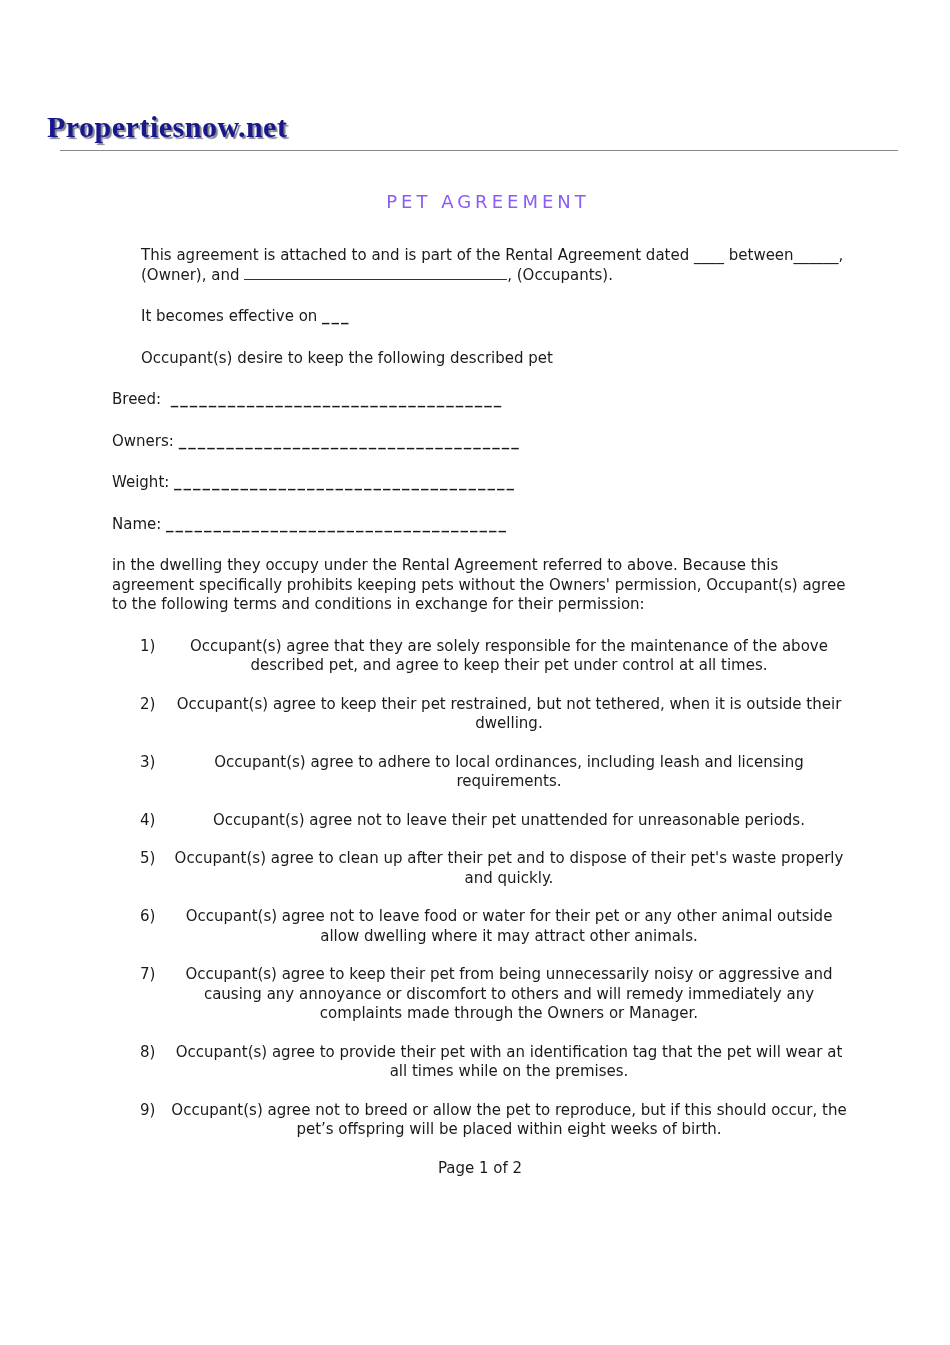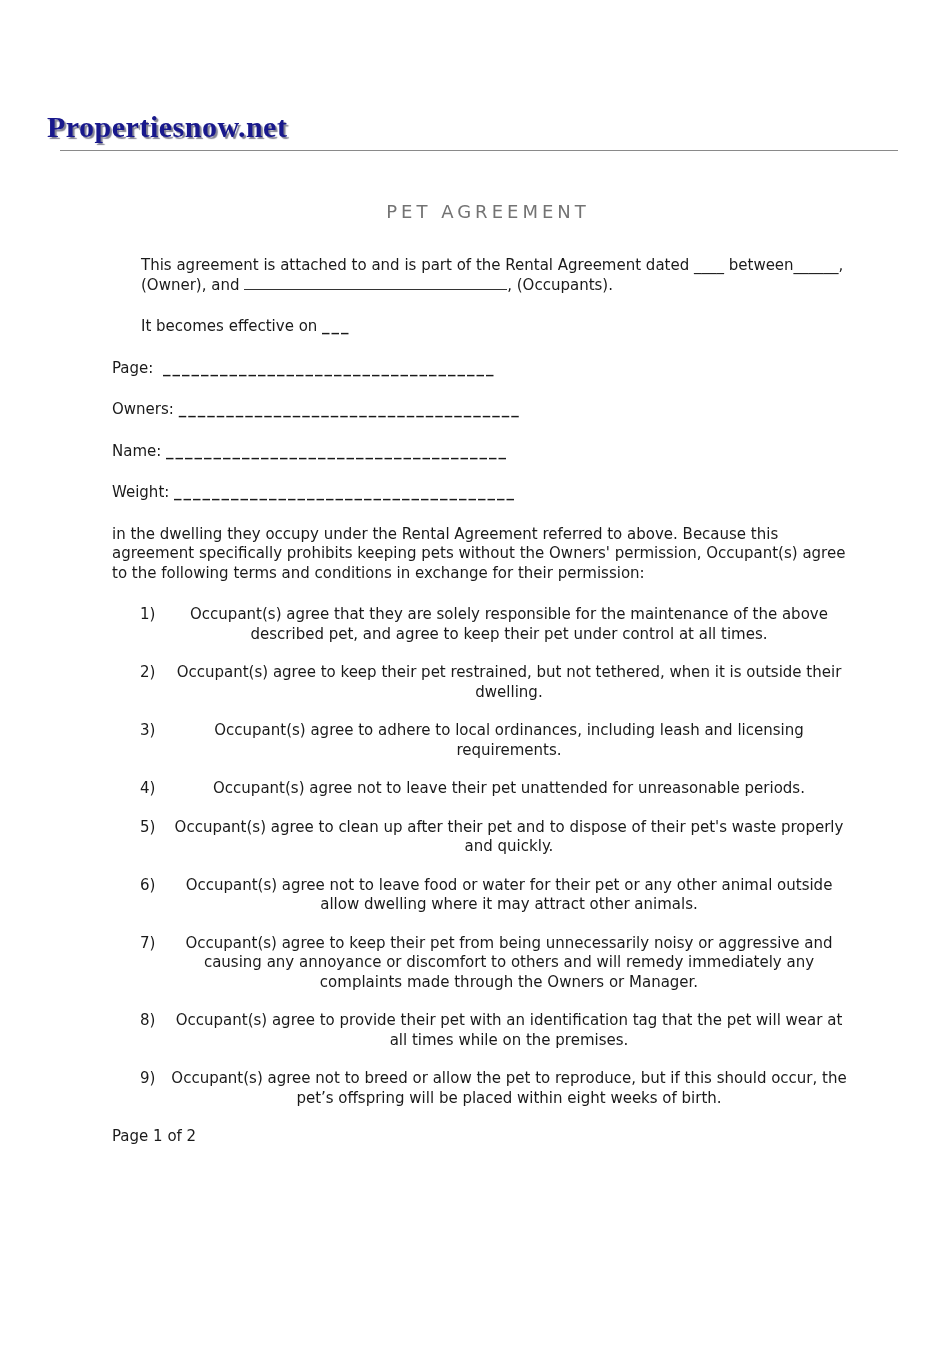--- a/index.html
+++ b/index.html
@@ -23,26 +23,26 @@
     letter-spacing: 0.5px;
     text-shadow: 2px 2px 1px rgba(30,30,60,0.55);
     display: inline-block;
   }
   .rule {
     margin: 6px 52px 0 60px;
     border-top: 1px solid #8a8a8a;
     height: 0;
   }
   .doc-title {
-    margin-top: 50px;
+    margin-top: 40px;
     text-align: center;
     font-size: 18px;
     font-weight: normal;
     letter-spacing: 4px;
-    color: #737373;
+    color: #8b5cf6;
     padding-left: 26px;
   }
   .content {
     margin: 34px 100px 0 112px;
     width: 736px;
     font-size: 15px;
     line-height: 1.3;
   }
   .para { margin-bottom: 22px; margin-left: 29px; }
   .blank-line {
@@ -62,21 +62,21 @@
   }
   .term-num {
     flex: 0 0 30px;
   }
   .term-text {
     flex: 1;
     text-align: center;
   }
   .footer {
     margin-top: 15px;
-    text-align: left;
+    text-align: center;
     font-size: 15px;
     color: #1a1a1a;
   }
 </style>
 </head>
 <body>
 
 <div class="page">
 
   <div class="logo">Propertiesnow.net</div>
@@ -86,29 +86,30 @@
   <div class="doc-title">PET AGREEMENT</div>
 
   <div class="content">
 
     <p class="para"><span>This agreement is attached to and is part of the Rental Agreement dated ____ between______, (Owner), and</span>
       <span class="blank-line"></span><span>, (Occupants).</span></p>
 
     <p class="para"><span>It becomes effective on</span>
       <span class="uscore">___</span></p>
 
+    <p class="para">Occupant(s) desire to keep the following described pet</p>
 
     <div>
-      <div class="field-row"><span>Page:</span>&nbsp;
+      <div class="field-row"><span>Breed:</span>&nbsp;
         <span class="uscore">___________________________________</span></div>
       <div class="field-row"><span>Owners:</span>
         <span class="uscore">____________________________________</span></div>
+      <div class="field-row"><span>Weight:</span>
+        <span class="uscore">____________________________________</span></div>
       <div class="field-row"><span>Name:</span>
-        <span class="uscore">____________________________________</span></div>
-      <div class="field-row"><span>Weight:</span>
         <span class="uscore">____________________________________</span></div>
     </div>
 
     <p>in the dwelling they occupy under the Rental Agreement referred to above. Because this agreement specifically prohibits keeping pets without the Owners' permission, Occupant(s) agree to the following terms and conditions in exchange for their permission:</p>
 
     <div class="terms">
       <div class="term-item">
         <span class="term-num">1)</span>
         <span class="term-text">Occupant(s) agree that they are solely responsible for the maintenance of the above described pet, and agree to keep their pet under control at all times.</span>
       </div>

